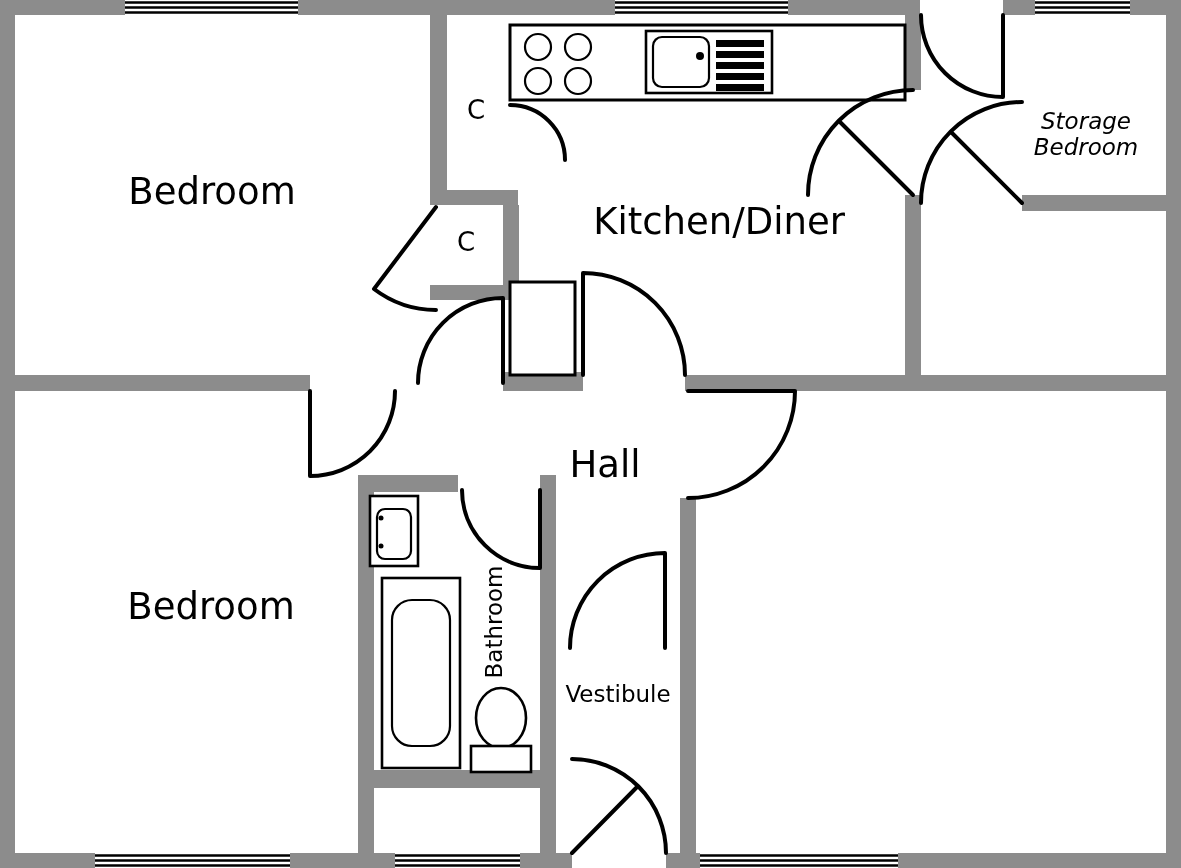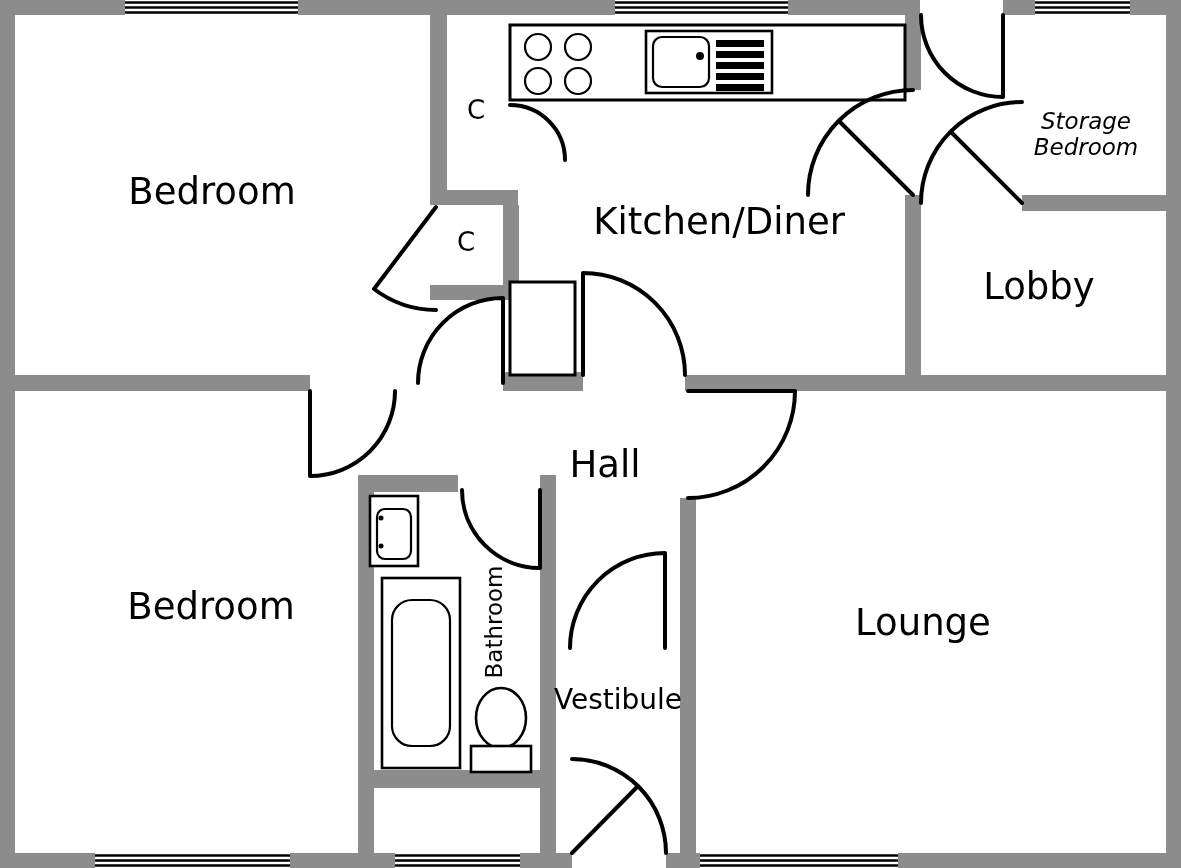--- a/index.html
+++ b/index.html
@@ -30,21 +30,21 @@
     transform:translate(-50%,-50%);
     text-align:center;
     color:#000000;
     line-height:1.15;
     white-space:nowrap;
   }
   .label span { display:block; }
   .lg  { font-size:37px; }
   .md  { font-size:26px; }
   .smd { font-size:23px; }
-  .sm  { font-size:28px;margin-top:6px; }
+  .sm  { font-size:23px; }
   .vertical { transform:translate(-50%,-50%) rotate(-90deg); }
 </style>
 </head>
 <body>
 
 <div class="canvas">
 
   <svg class="plan-svg" width="1181" height="868" viewBox="0 0 1181 868">
 
     <path class="wall" d="
@@ -164,37 +164,31 @@
 
   <div class="label lg" style="left:719px; top:222px;">
     <span>Kitchen/Diner</span>
   </div>
 
   <div class="label smd" style="left:1086px; top:134px;font-style:italic;">
     <span>Storage</span>
     <span>Bedroom</span>
   </div>
 
-  <div class="label lg" style="left:1039px; top:287px;">
-    <span>Lobby</span>
-  </div>
 
   <div class="label lg" style="left:605px; top:465px;">
     <span>Hall</span>
   </div>
 
   <div class="label lg" style="left:211px; top:607px;">
     <span>Bedroom</span>
   </div>
 
   <div class="label smd vertical" style="left:494px; top:622px;">
     <span>Bathroom</span>
   </div>
 
   <div class="label sm" style="left:618px; top:694px;">
     <span>Vestibule</span>
   </div>
 
-  <div class="label lg" style="left:923px; top:623px;">
-    <span>Lounge</span>
-  </div>
 
 </div>
 
 </body></html>

